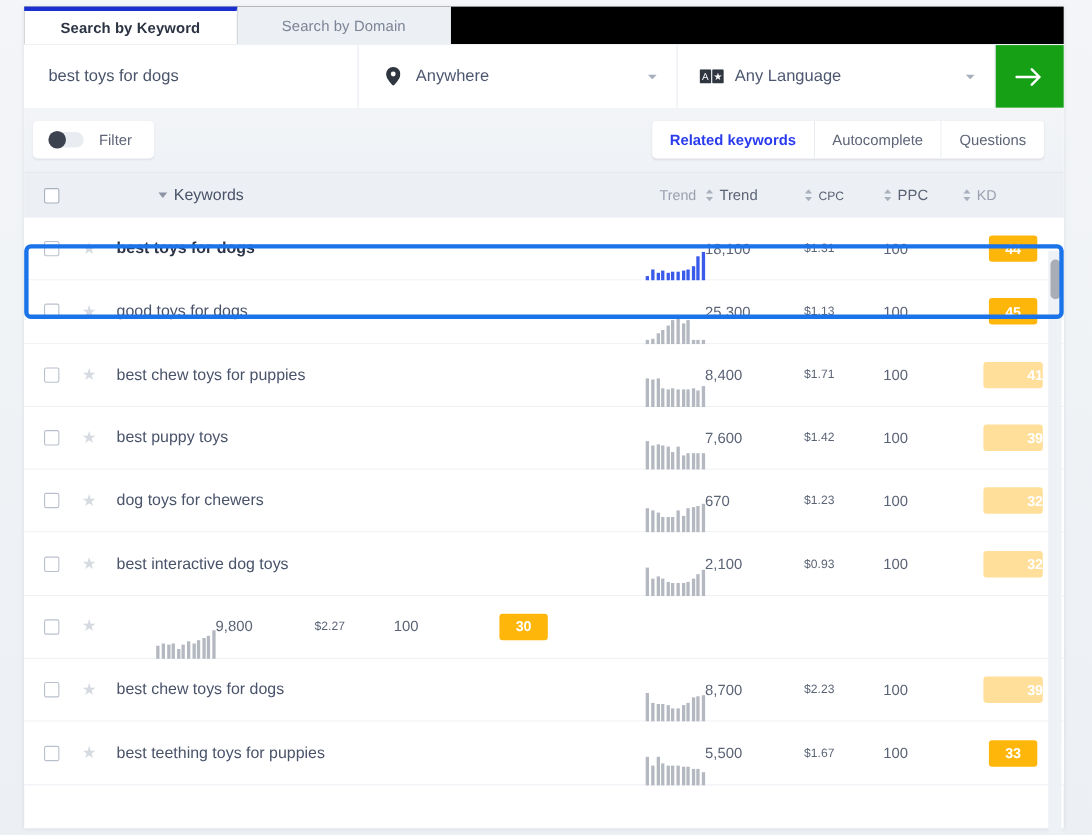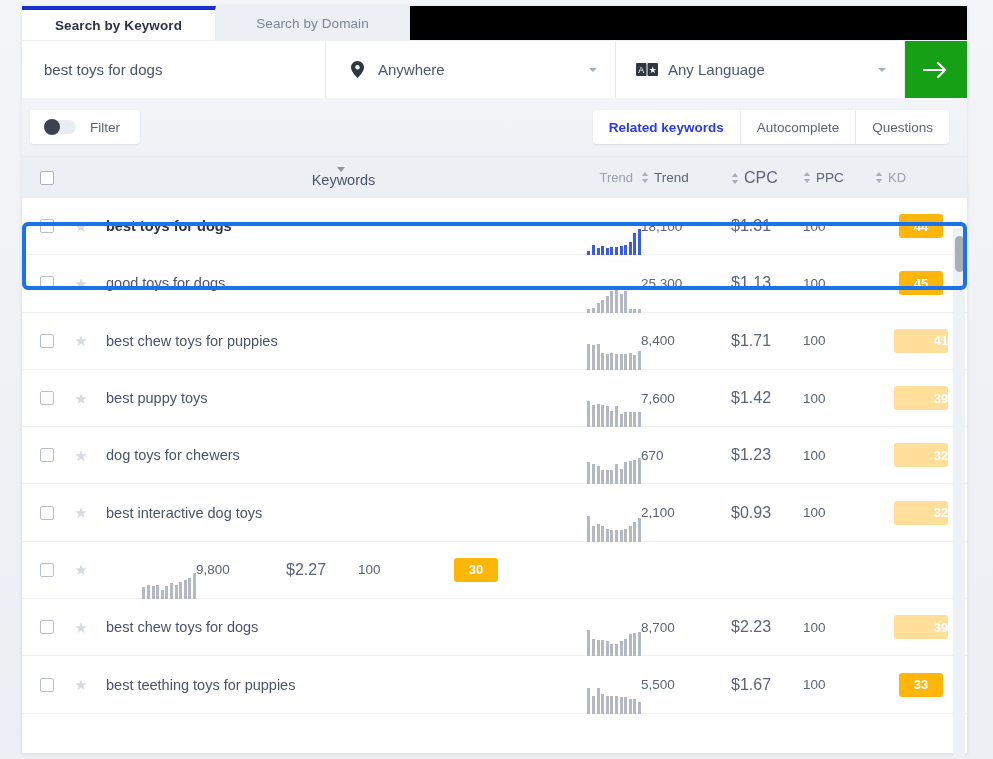--- a/index.html
+++ b/index.html
@@ -139,25 +139,25 @@
     display:flex; align-items:center;
     height: 57.3px;
     border-bottom: 1px solid #eef0f4;
     background:#fff; position: relative;
   }
   .c-check { flex:0 0 42px; display:flex; justify-content:center; align-items:center; padding-left:8px;}
   .c-star  { flex:0 0 34px; display:flex; justify-content:center; align-items:center;}
   .c-kw    { flex:1 1 auto; padding-left: 8px; font-size: 14.5px; color:#49536a; }
   .c-trend { flex:0 0 98px; position:relative; height:100%; }
   .c-search{ flex:0 0 90px; text-align:left; font-size:13.5px; color:#5b6476; }
-  .c-cpc   { flex:0 0 72px; text-align:left; font-size:16px; color:#5b6476; }
+  .c-cpc   { flex:0 0 72px; text-align:left; font-size:11px; color:#5b6476; }
   .c-ppc   { flex:0 0 72px; text-align:left; font-size:13.5px; color:#5b6476; }
   .c-kd    { flex:0 0 92px; display:flex; justify-content:center; }
 
-  .thead .c-kw { padding-left: 46px; display:flex; align-items:center;flex-direction:column; }
+  .thead .c-kw { padding-left: 46px; display:flex; align-items:center; }
   .thead .c-trend { display:flex; align-items:center; justify-content:flex-end; padding-right:8px; }
   .sort-caret {
     width:0;height:0;margin-right:6px;
     border-left:4px solid transparent;border-right:4px solid transparent;
     border-top:5px solid #8d94a3;
   }
   .sortarrows { display:inline-block; margin-right:5px; position:relative; top:1px; }
 
   .chk {
     width: 14px; height: 14px;

